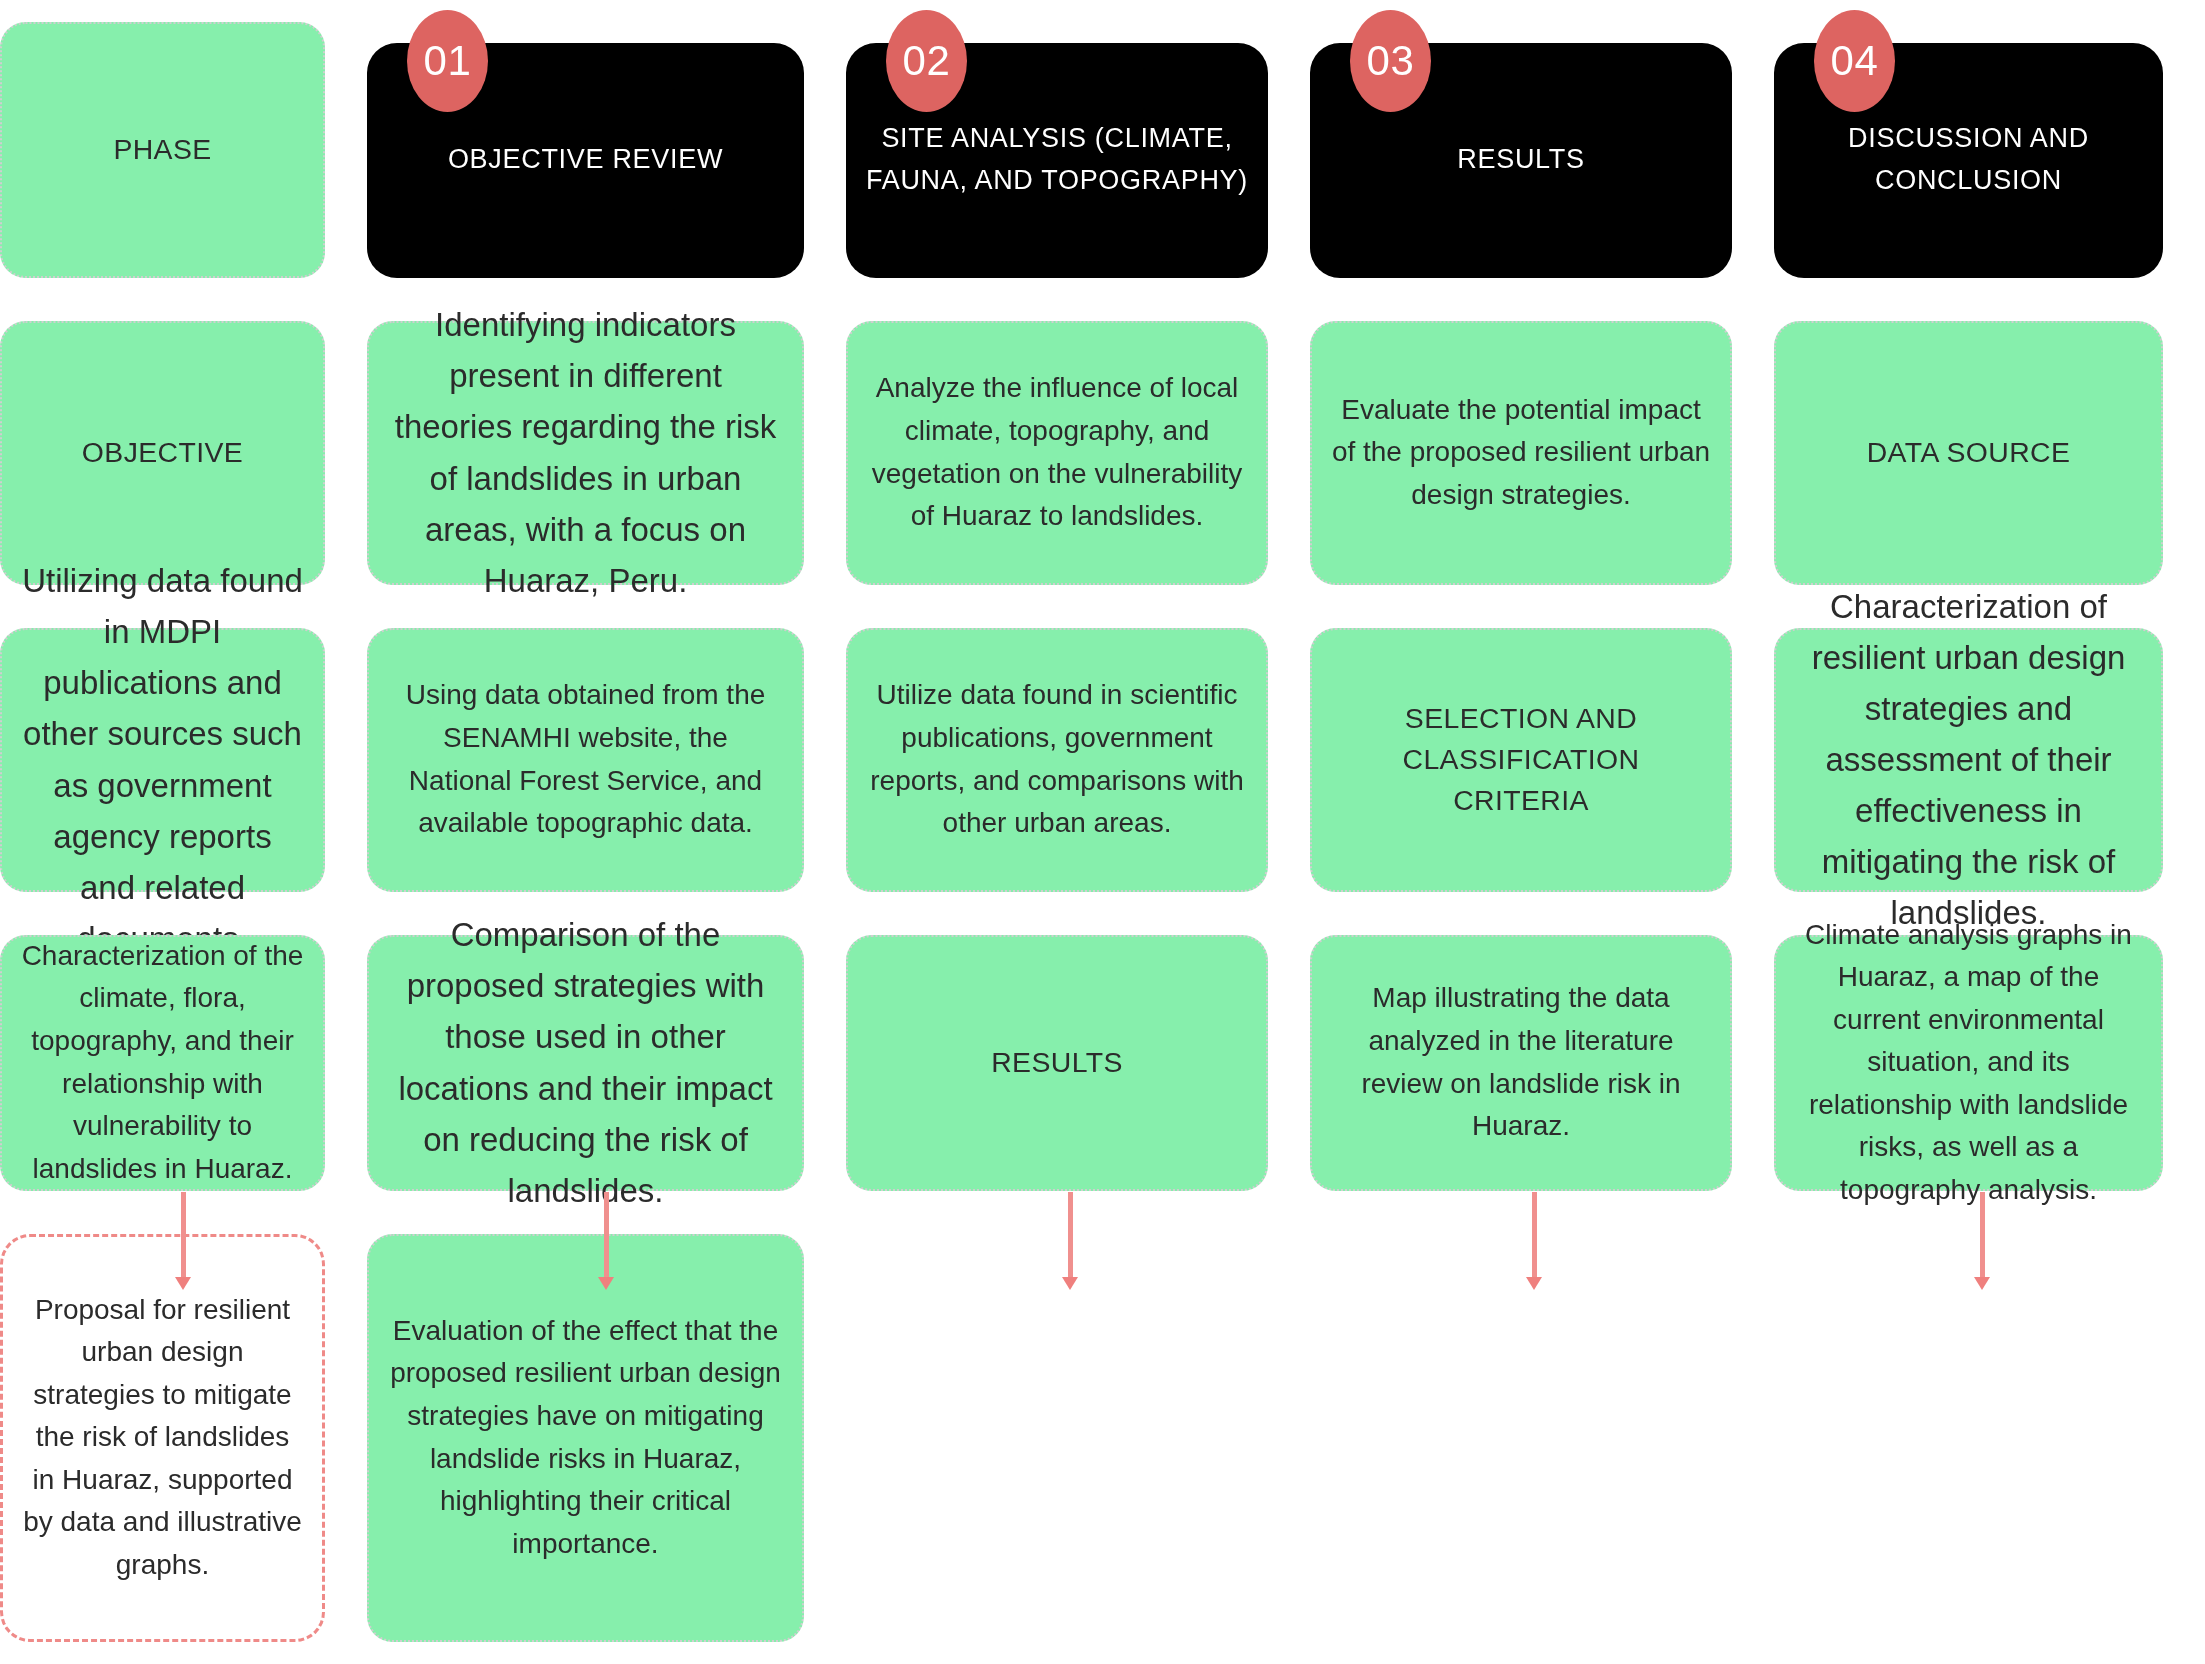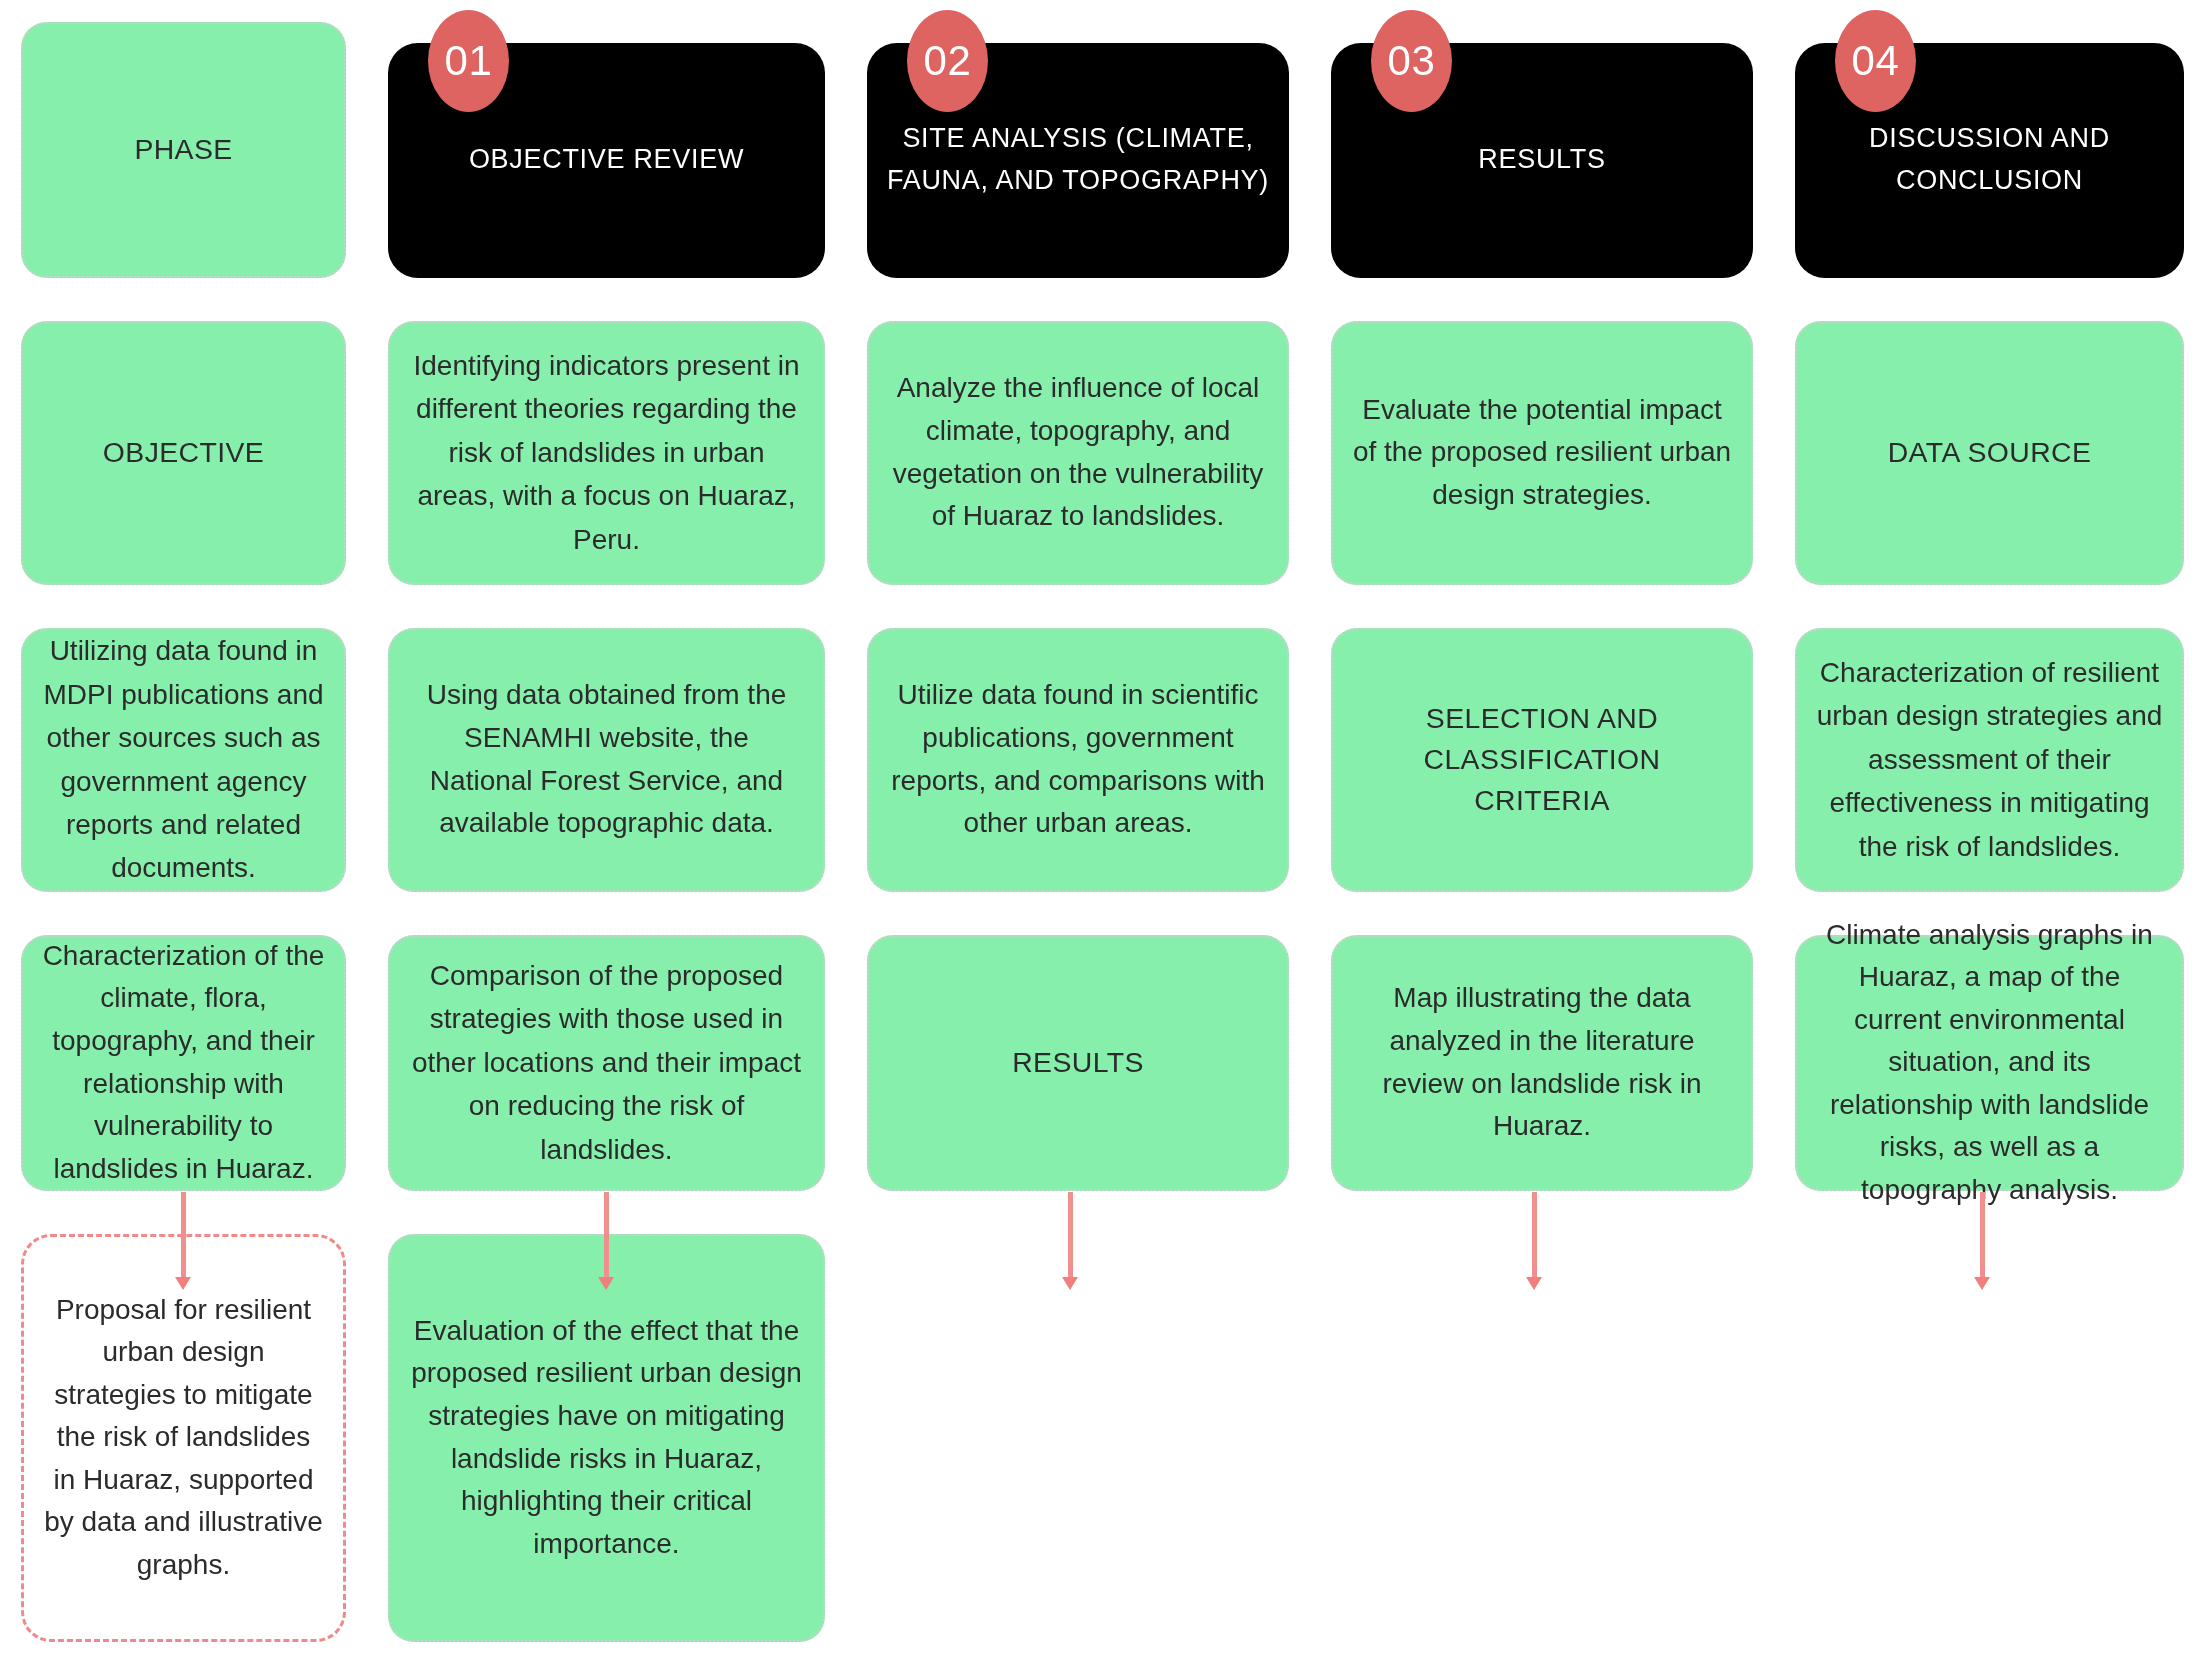--- a/index.html
+++ b/index.html
@@ -28,21 +28,20 @@
     grid-template-columns: 367px 479px 464px 464px 431px;
     grid-template-rows: 299px 307px 307px 299px 451px;
     column-gap: 0px;
     row-gap: 0px;
   }
 
   .cellwrap {
     position: relative;
     display: flex;
     align-items: center;
-    justify-content: center;
   }
 
   
   .card {
     position: relative;
     width: calc(100% - 42px);
     height: calc(100% - 43px);
     border-radius: 25.5px;
     display: flex;
     align-items: center;
@@ -88,21 +87,21 @@
   }
 
   .body {
     font-size: 28px;
     color: #2b2b2b;
     line-height: 1.52;
     font-weight: 400;
   }
 
   .body.small {
-    font-size: 28px;
+    font-size: 33px;
     line-height: 1.55;
   }
 
   
   .badge {
     position: absolute;
     top: -33px;
     left: 40px;
     width: 81px;
     height: 102px;

